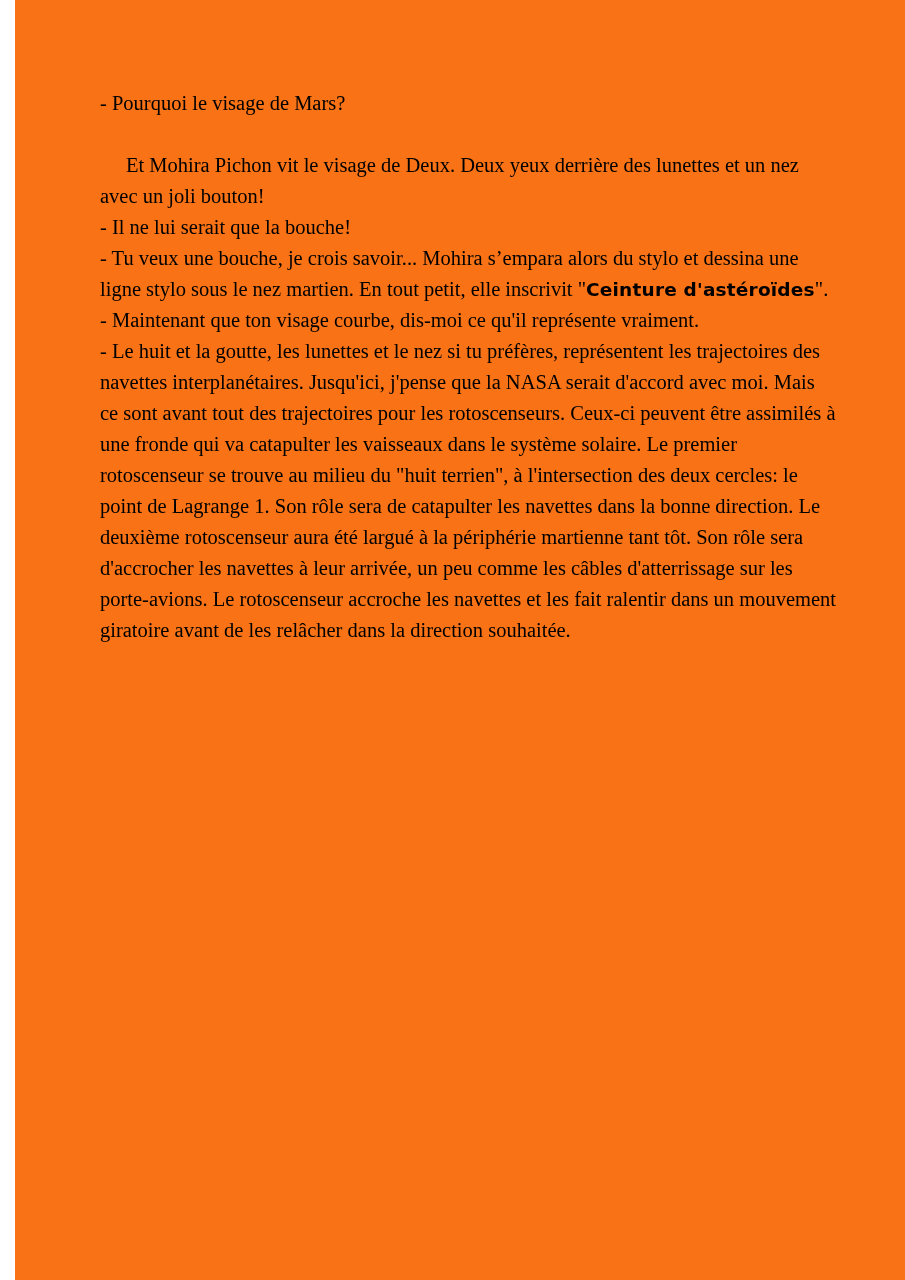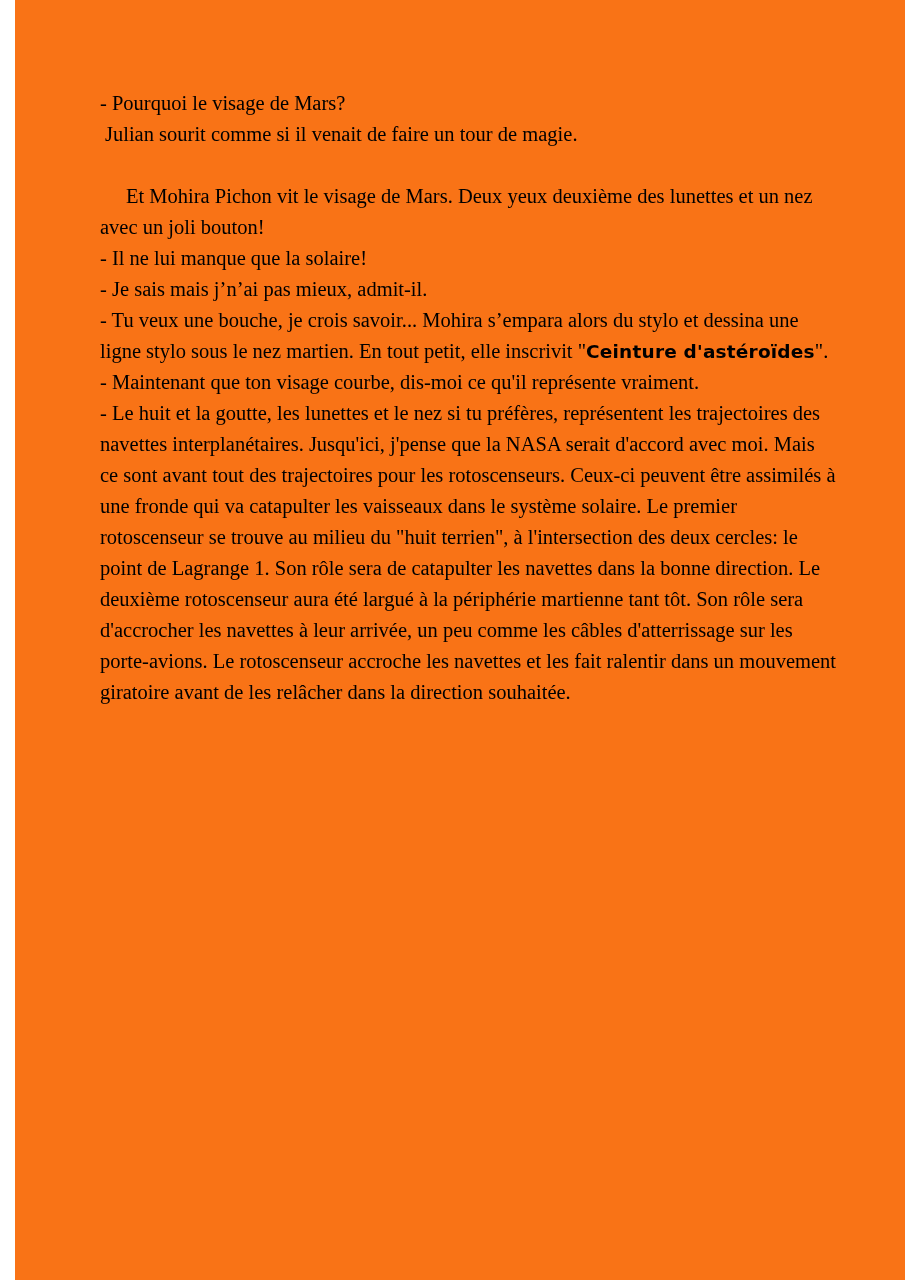--- a/index.html
+++ b/index.html
@@ -68,30 +68,28 @@
 </style>
 </head>
 <body>
 
 <div class="page">
 
   <div class="text-body">
 
     <p class="para">- Pourquoi le visage de Mars?</p>
 
-    <p class="para lead-space">Julian sourit comme si il venait de faire un tour de magie.</p>
 
 
     <div class="blank-line"></div>
 
-    <p class="para indent">Et Mohira Pichon vit le visage de Mars. Deux yeux deuxième des lunettes et un nez avec un joli bouton!</p>
+    <p class="para indent">Et Mohira Pichon vit le visage de Deux. Deux yeux derrière des lunettes et un nez avec un joli bouton!</p>
 
-    <p class="para">- Il ne lui manque que la solaire!</p>
+    <p class="para">- Il ne lui serait que la bouche!</p>
 
-    <p class="para">- Je sais mais j’n’ai pas mieux, admit-il.</p>
 
     <p class="para"><span>- Tu veux une bouche, je crois savoir... Mohira s’empara alors du stylo et dessina une ligne stylo sous le nez martien. En tout petit, elle inscrivit "</span><span class="marker-font">Ceinture d'astéroïdes</span><span>".</span></p>
 
     <p class="para">- Maintenant que ton visage courbe, dis-moi ce qu'il représente vraiment.</p>
 
     <p class="para">- Le huit et la goutte, les lunettes et le nez si tu préfères, représentent les trajectoires des navettes interplanétaires. Jusqu'ici, j'pense que la NASA serait d'accord avec moi. Mais ce sont avant tout des trajectoires pour les rotoscenseurs. Ceux-ci peuvent être assimilés à une fronde qui va catapulter les vaisseaux dans le système solaire. Le premier rotoscenseur se trouve au milieu du "huit terrien", à l'intersection des deux cercles: le point de Lagrange 1. Son rôle sera de catapulter les navettes dans la bonne direction. Le deuxième rotoscenseur aura été largué à la périphérie martienne tant tôt. Son rôle sera d'accrocher les navettes à leur arrivée, un peu comme les câbles d'atterrissage sur les porte-avions. Le rotoscenseur accroche les navettes et les fait ralentir dans un mouvement giratoire avant de les relâcher dans la direction souhaitée.</p>
 
   </div>
 
 </div>

